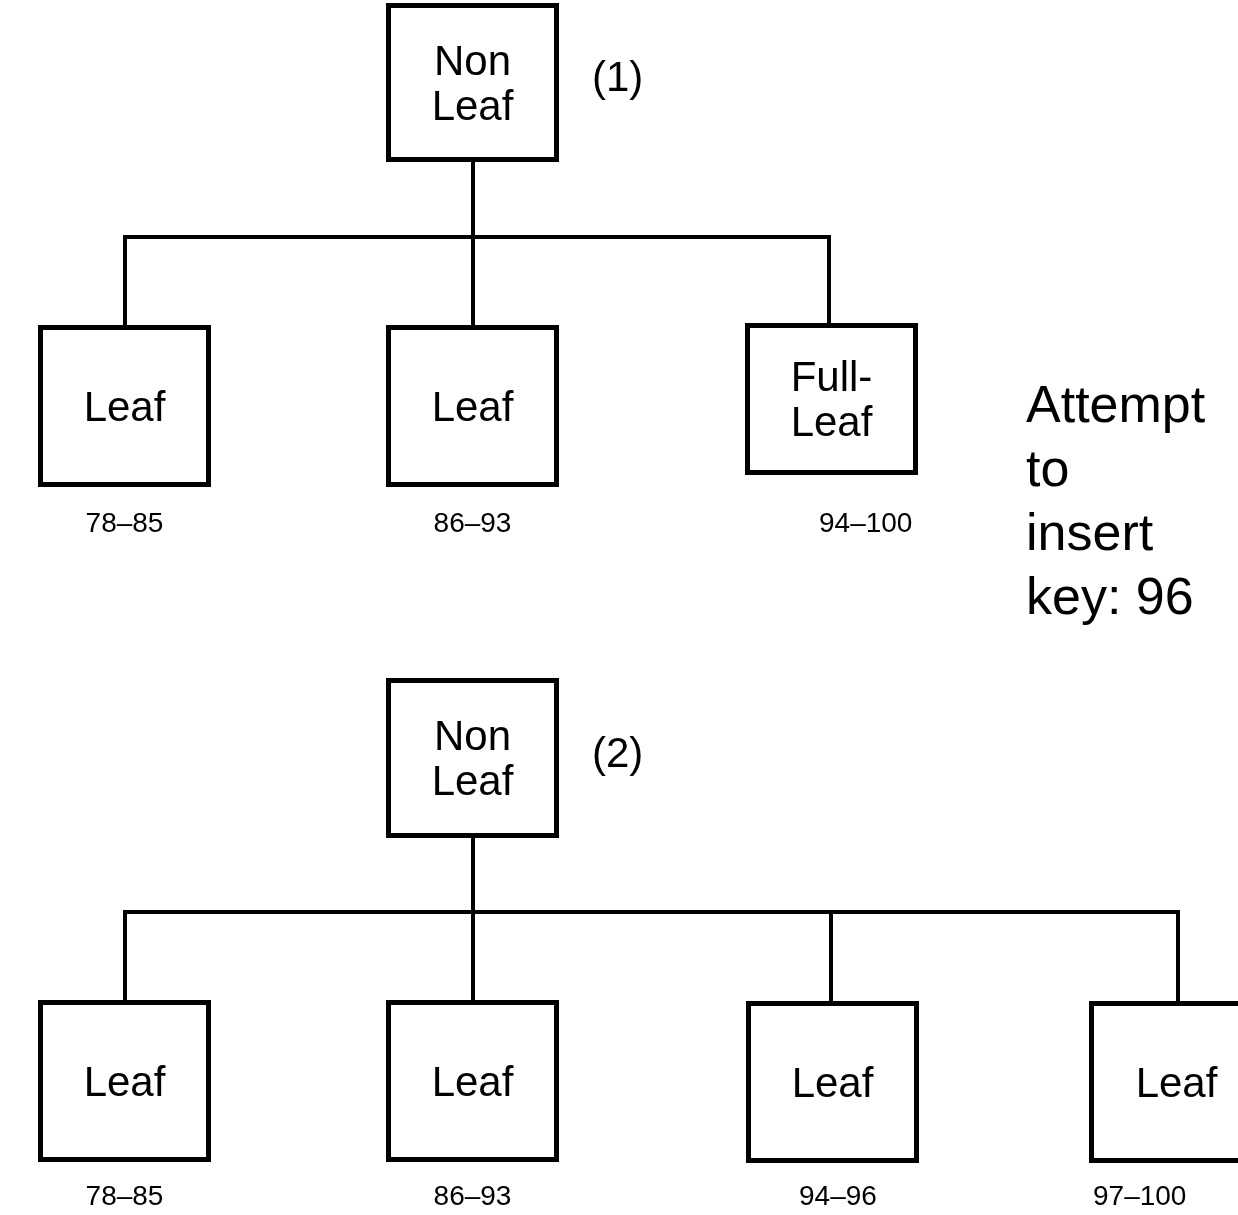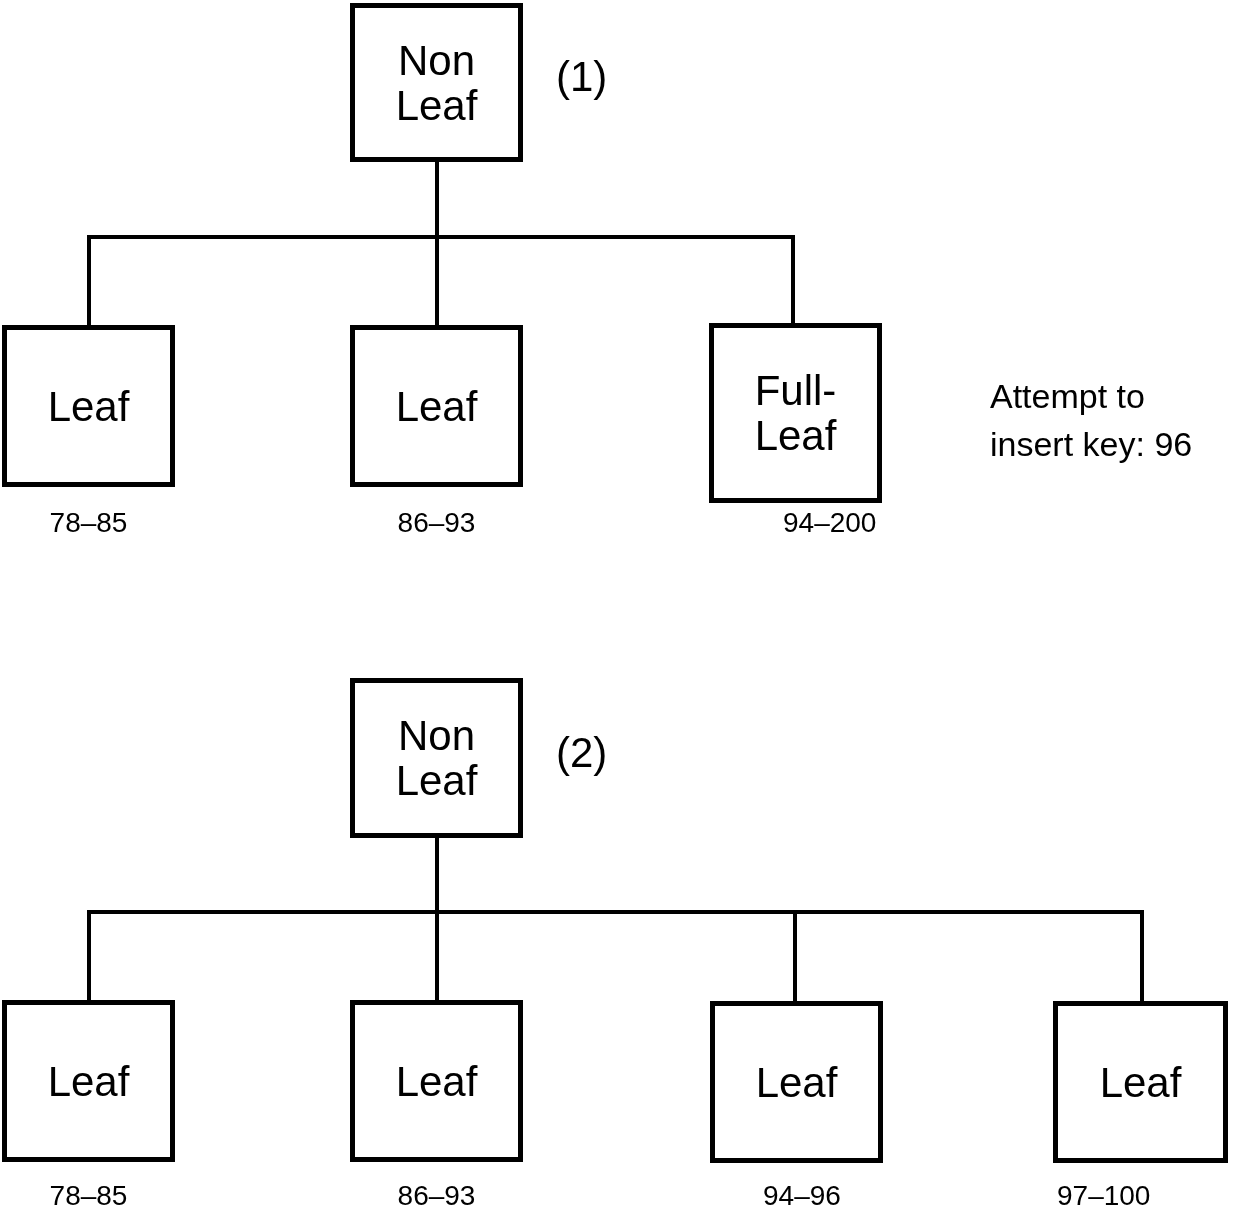--- a/index.html
+++ b/index.html
@@ -8,21 +8,21 @@
     background: #ffffff;
   }
   body {
     width: 1238px;
     height: 1215px;
     position: relative;
     overflow: hidden;
     font-family: "Liberation Sans", sans-serif;
     color: #000000;
   }
-  .canvas { position: absolute; inset: 0; }
+  .canvas { position: absolute; inset: 0; margin-left: 36px; }
 
   
   .node {
     position: absolute;
     box-sizing: border-box;
     border: 5px solid #000000;
     background: #ffffff;
     display: flex;
     align-items: center;
     justify-content: center;
@@ -45,36 +45,36 @@
     line-height: 46px;
   }
   .range-label {
     position: absolute;
     font-size: 28px;
     line-height: 44px;
   }
   .range-label.centered { text-align: center; width: 173px; }
   .note {
     position: absolute;
-    font-size: 34px;
-    line-height: 48px;
+    font-size: 52px;
+    line-height: 64px;
     white-space: pre-line;
   }
 
   
   .t1-root  { left: 350px; top: 3px;   width: 173px; height: 159px; }
   .t1-ann   { left: 556px; top: 54px; }
   .t1-rootdrop { left: 435px; top: 160px; width: 4px; height: 77px; }
   .t1-bar   { left: 87px;  top: 235px; width: 708px; height: 4px; }
   .t1-drop1 { left: 87px;  top: 235px; width: 4px; height: 90px; }
   .t1-drop2 { left: 435px; top: 235px; width: 4px; height: 90px; }
   .t1-drop3 { left: 791px; top: 235px; width: 4px; height: 90px; }
   .t1-leaf1 { left: 2px;   top: 325px; width: 173px; height: 162px; }
   .t1-leaf2 { left: 350px; top: 325px; width: 173px; height: 162px; }
-  .t1-leaf3 { left: 709px; top: 323px; width: 173px; height: 180px; }
+  .t1-leaf3 { left: 709px; top: 323px; width: 173px; height: 152px; }
   .t1-range1 { left: 2px;   top: 501px; }
   .t1-range2 { left: 350px; top: 501px; }
   .t1-range3 { left: 783px; top: 501px; }
   .t1-note  { left: 990px; top: 372px; }
 
   
   .t2-root  { left: 350px; top: 678px; width: 173px; height: 160px; }
   .t2-ann   { left: 556px; top: 730px; }
   .t2-rootdrop { left: 435px; top: 836px; width: 4px; height: 76px; }
   .t2-bar   { left: 87px;  top: 910px; width: 1057px; height: 4px; }
@@ -107,21 +107,21 @@
     <div class="line t1-drop2"></div>
     <div class="line t1-drop3"></div>
 
     <div class="node t1-leaf1">Leaf</div>
     <div class="node t1-leaf2">Leaf</div>
     <div class="node t1-leaf3">Full-
 Leaf</div>
 
     <div class="range-label centered t1-range1">78–85</div>
     <div class="range-label centered t1-range2">86–93</div>
-    <div class="range-label t1-range3">94–200</div>
+    <div class="range-label t1-range3">94–100</div>
 
     <div class="note t1-note">Attempt to
 insert key: 96</div>
   </div>
 
   <div>
     <div class="node t2-root">Non
 Leaf</div>
     <div class="fig-label t2-ann">(2)</div>
 

